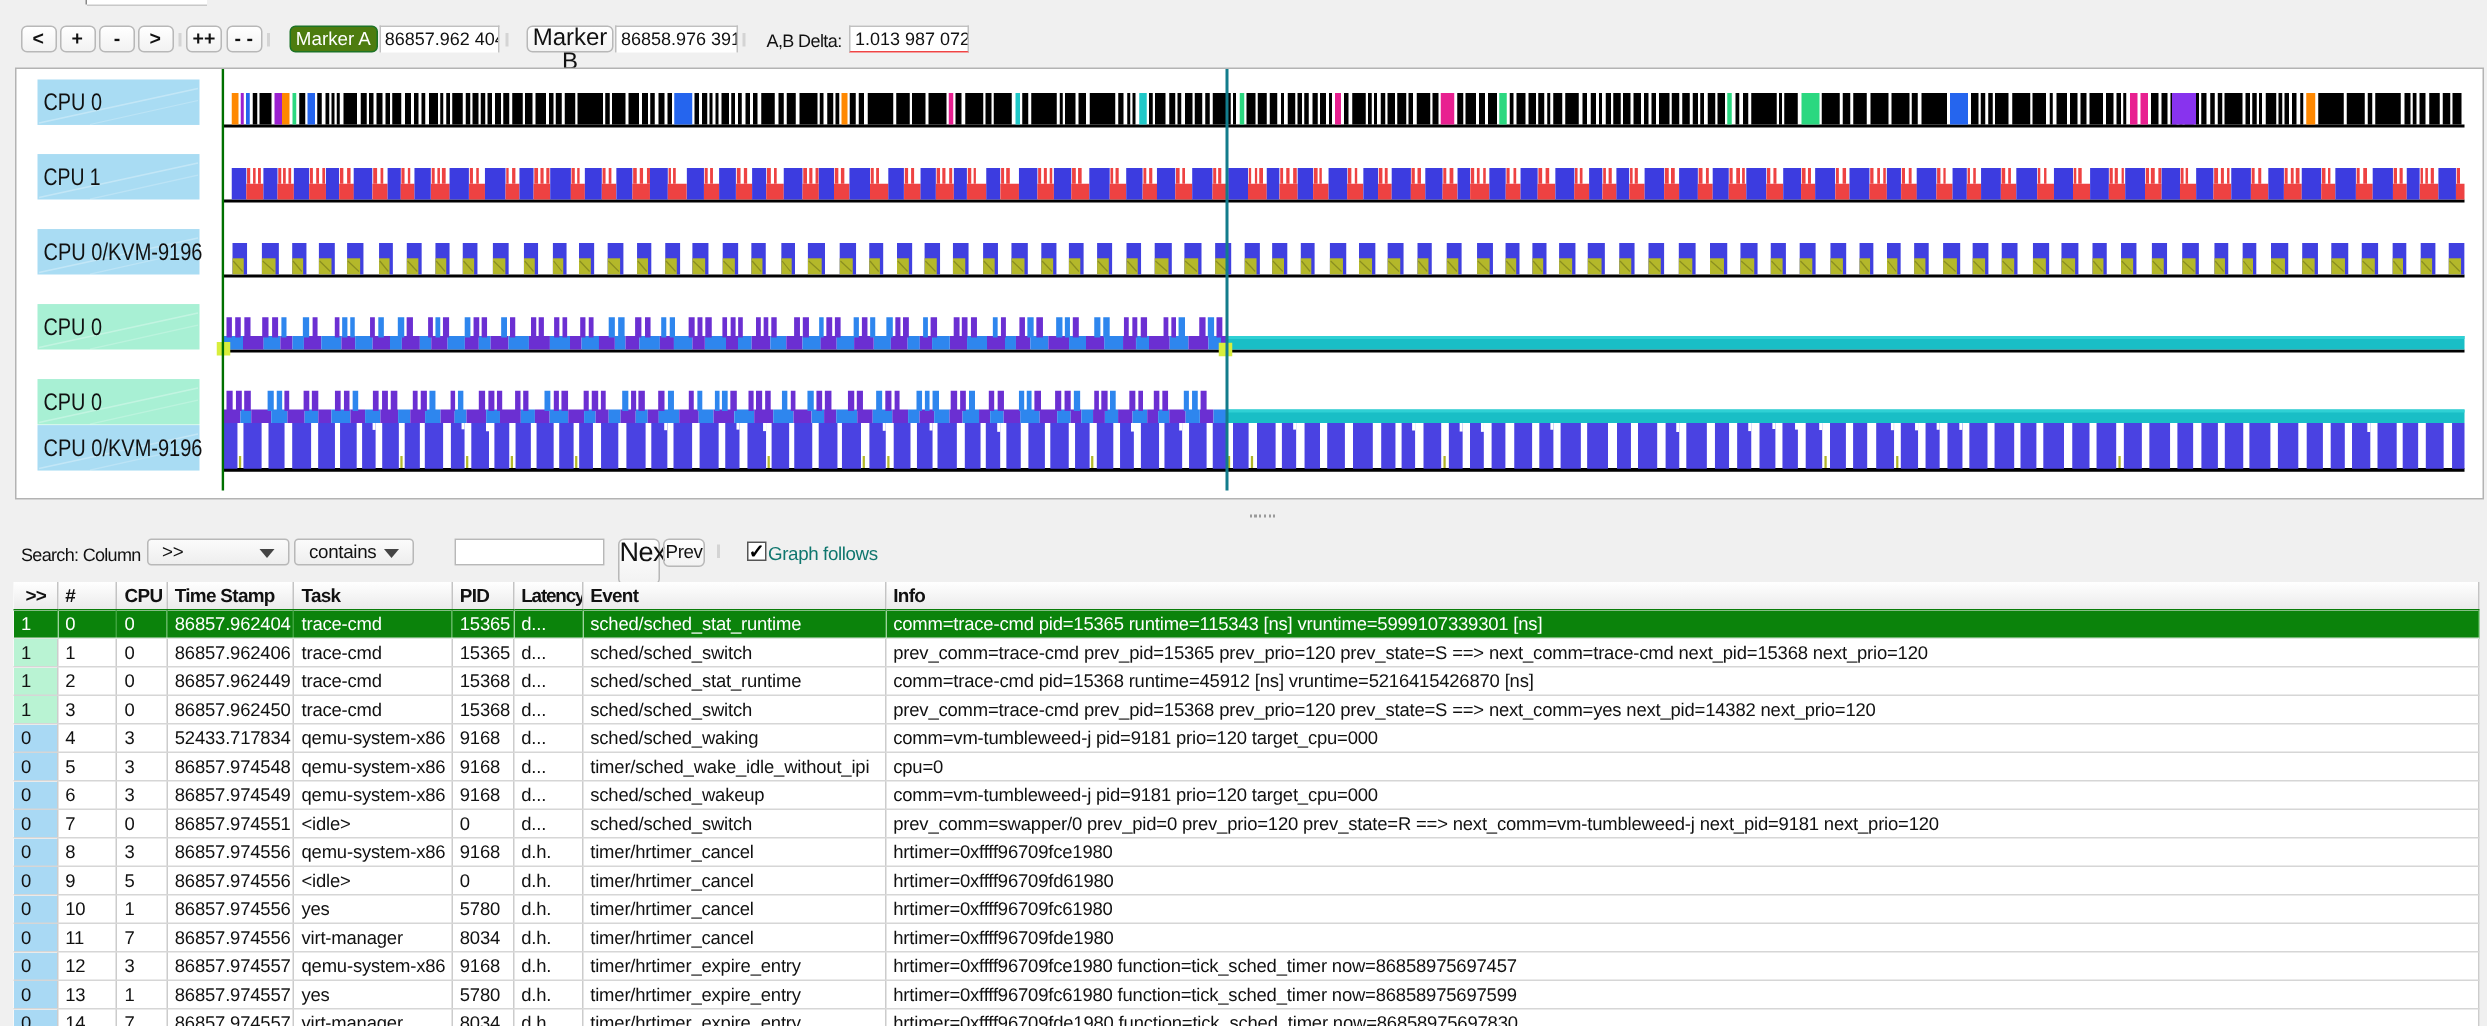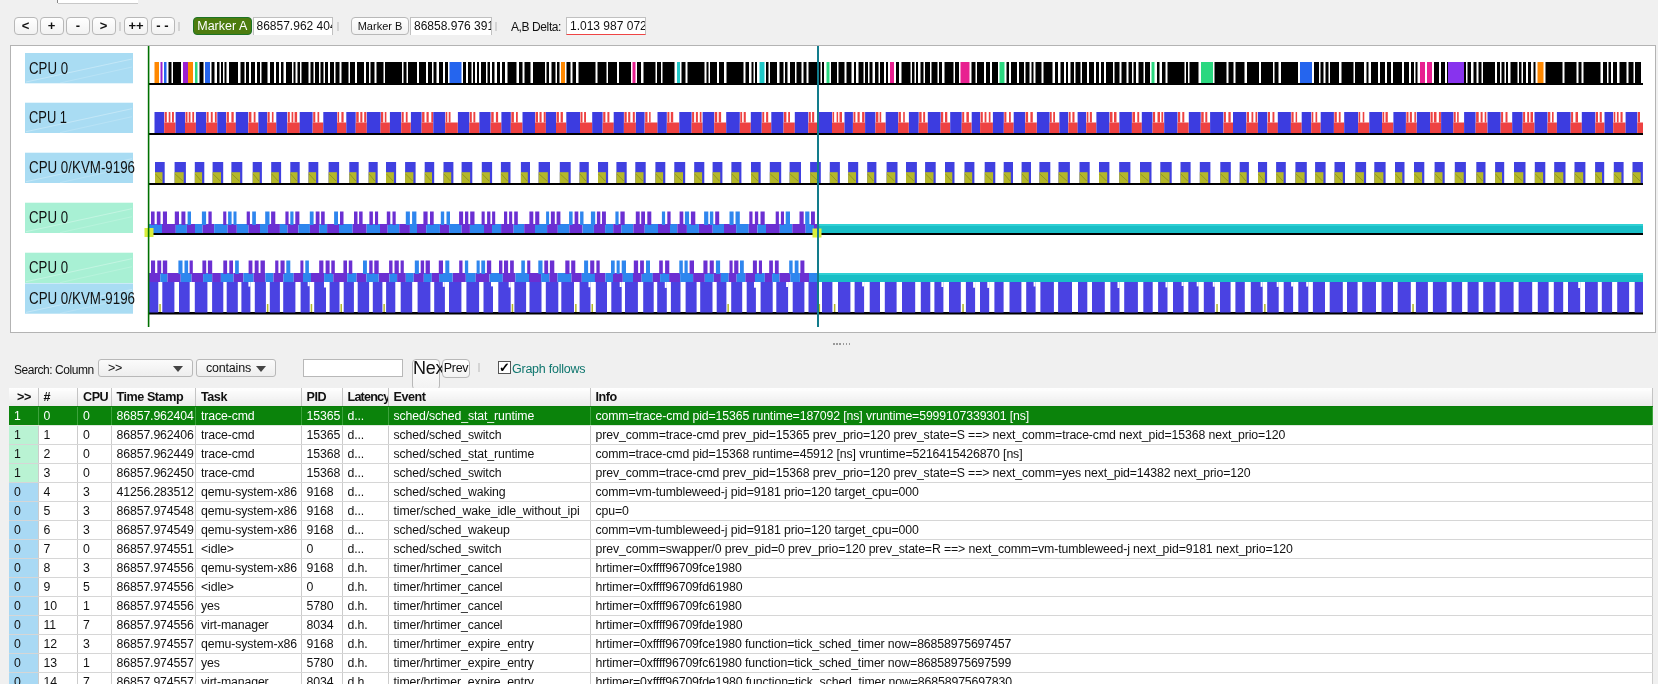--- a/index.html
+++ b/index.html
@@ -23,21 +23,21 @@
 <div class="btn" style="left:39.5px;width:24px">+</div>
 <div class="btn" style="left:66px;width:24px">-</div>
 <div class="btn" style="left:91.5px;width:24px">&gt;</div>
 <div class="tick" style="left:119px"></div>
 <div class="btn" style="left:124px;width:24px">++</div>
 <div class="btn" style="left:150.5px;width:24px">- -</div>
 <div class="tick" style="left:178px"></div>
 <div class="btn" style="left:193px;width:58.5px;background:#4d7c0f;border-color:#1d7326;color:#fff;font-weight:normal;font-size:12.5px">Marker A</div>
 <div class="fld" style="left:252.5px;width:80px">86857.962 404</div>
 <div class="tick" style="left:337px"></div>
-<div class="btn" style="left:351px;width:58px;font-weight:normal;font-size:11px">Marker B</div>
+<div class="btn" style="left:351px;width:58px;font-weight:normal;font-size:16px">Marker B</div>
 <div class="fld" style="left:410px;width:82px">86858.976 391</div>
 <div class="tick" style="left:495px"></div>
 <div class="abs" style="left:511px;top:20px;font-size:12px;letter-spacing:-0.4px;color:#111">A,B Delta:</div>
 <div class="fld" style="left:566px;width:80px;border-bottom:1px solid #ef4444">1.013 987 072</div>
 
 <svg width="1658" height="684" viewBox="0 0 1658 684" style="position:absolute;left:0;top:0" font-family="Liberation Sans, sans-serif">
     <rect x="10.5" y="45.5" width="1645" height="287" fill="#ffffff" stroke="#b3b3b3" stroke-width="1"></rect>
     <rect x="25.0" y="53.0" width="108.0" height="30.3" fill="#a9dcf3"></rect>
     <line x1="26" y1="82.0" x2="132" y2="59.0" stroke="#ffffff" stroke-width="1" opacity="0.3"></line>
     <line x1="60" y1="83.0" x2="132" y2="67.0" stroke="#ffffff" stroke-width="0.8" opacity="0.22"></line>
@@ -1260,21 +1260,21 @@
       </tr>
 <tr class="sel">
         <td class="m">1</td>
         <td>0</td>
         <td>0</td>
         <td>86857.962404</td>
         <td>trace-cmd</td>
         <td>15365</td>
         <td>d...</td>
         <td>sched/sched_stat_runtime</td>
-        <td>comm=trace-cmd pid=15365 runtime=187092 [ns] vruntime=5999107339301 [ns]</td>
+        <td>comm=trace-cmd pid=15365 runtime=115343 [ns] vruntime=5999107339301 [ns]</td>
       </tr>
 <tr>
         <td class="mg">1</td>
         <td>1</td>
         <td>0</td>
         <td>86857.962406</td>
         <td>trace-cmd</td>
         <td>15365</td>
         <td>d...</td>
         <td>sched/sched_switch</td>
@@ -1299,21 +1299,21 @@
         <td>trace-cmd</td>
         <td>15368</td>
         <td>d...</td>
         <td>sched/sched_switch</td>
         <td>prev_comm=trace-cmd prev_pid=15368 prev_prio=120 prev_state=S ==&gt; next_comm=yes next_pid=14382 next_prio=120</td>
       </tr>
 <tr>
         <td class="mb">0</td>
         <td>4</td>
         <td>3</td>
-        <td>41256.283512</td>
+        <td>52433.717834</td>
         <td>qemu-system-x86</td>
         <td>9168</td>
         <td>d...</td>
         <td>sched/sched_waking</td>
         <td>comm=vm-tumbleweed-j pid=9181 prio=120 target_cpu=000</td>
       </tr>
 <tr>
         <td class="mb">0</td>
         <td>5</td>
         <td>3</td>

